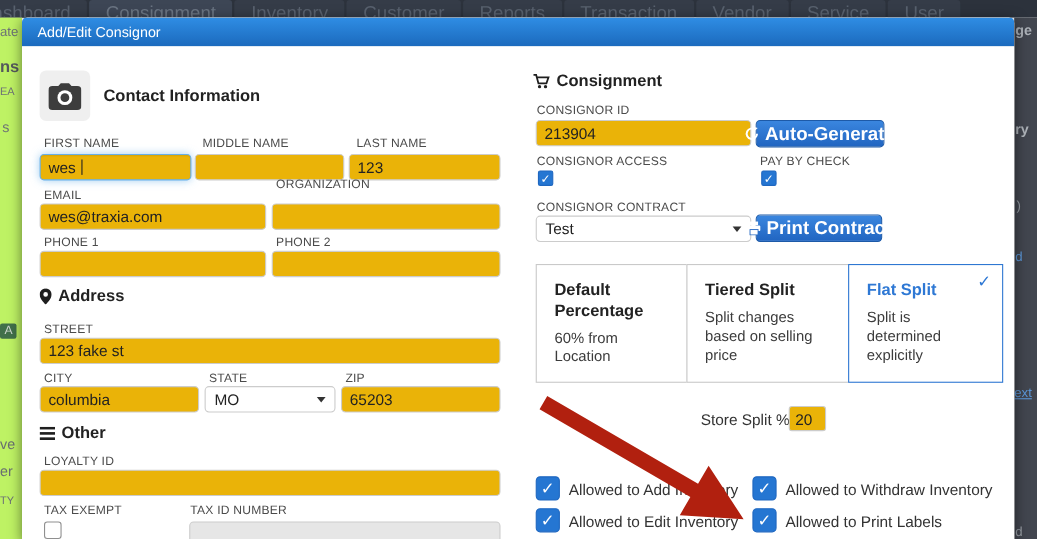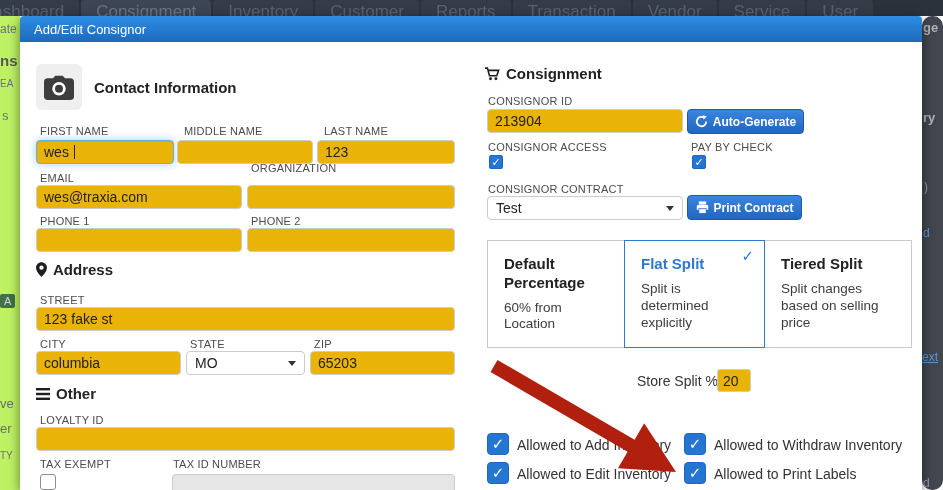--- a/index.html
+++ b/index.html
@@ -6,21 +6,21 @@
   .screen{position:relative;width:943px;height:490px;overflow:hidden;background:#fff;
           font-family:"Liberation Sans","DejaVu Sans",sans-serif;}
   
   .navbar{position:absolute;left:0;top:0;width:943px;height:16px;background:#2c323c;overflow:hidden;z-index:1;}
   .tabs{display:flex;margin-left:-34px;height:40px;}
   .tab{flex:0 0 auto;background:#353c48;color:#59626f;font-size:17px;padding:2px 15px 0 15px;
        margin-right:2px;border-radius:3px 3px 0 0;white-space:nowrap;}
   .tab.active{background:#3d4655;color:#6b7583;}
   
   .backdrop-left{position:absolute;left:0;top:16px;width:20px;height:474px;background:#bef264;z-index:1;overflow:hidden;}
-  .backdrop-right{position:absolute;left:922px;top:16px;width:21px;height:474px;background:#42464f;z-index:1;overflow:hidden;border-radius:10px;}
+  .backdrop-right{position:absolute;left:922px;top:16px;width:21px;height:474px;background:#42464f;z-index:1;overflow:hidden;}
   .frag{position:absolute;white-space:nowrap;}
   .chip{position:absolute;background:#41704a;color:#cfd6cf;font-size:11px;padding:1px 4px;border-radius:2px;}
   
   .modal{position:absolute;left:20px;top:16px;width:902px;height:474px;background:#fff;z-index:2;
          border-radius:5px 5px 0 0;box-shadow:0 3px 12px rgba(0,0,0,.5);}
   .modal-header{height:26px;border-radius:4px 4px 0 0;display:flex;align-items:center;padding-left:14px;
                 background:linear-gradient(#2f8de4,#1b6abd);border-bottom:1px solid #155a9e;
                 color:#fff;font-size:13px;}
   .modal-body{position:absolute;left:0;top:26px;right:0;bottom:0;background:#fff;}
   
@@ -31,21 +31,21 @@
   .inp.focused{border-color:#66afe9;box-shadow:inset 0 1px 1px rgba(0,0,0,.075),0 0 8px rgba(102,175,233,.6);}
   .inp.disabled{background:#e6e6e6;}
   .heading{position:absolute;font-size:15px;font-weight:bold;color:#222;white-space:nowrap;
            display:flex;align-items:center;gap:6px;}
   .iconbox{position:absolute;width:46px;height:46px;background:#efefef;border-radius:6px;
            display:flex;align-items:center;justify-content:center;}
   .sel{position:absolute;height:24px;box-sizing:border-box;border:1px solid #ccc;border-radius:4px;background:#fff;
        display:flex;align-items:center;justify-content:space-between;font-size:14px;color:#222;padding:0 8px;}
   .chev{width:0;height:0;border-left:4px solid transparent;border-right:4px solid transparent;border-top:5px solid #333;}
   .btn{position:absolute;height:25px;box-sizing:border-box;border:1px solid #1d5aa8;border-radius:4px;
-       background:linear-gradient(#3a86df,#2165c1);color:#fff;font-size:12px;font-weight:bold;
+       background:linear-gradient(#3a86df,#2165c1);color:#fff;font-size:17px;font-weight:bold;
        display:flex;align-items:center;justify-content:center;gap:5px;padding:0 9px;cursor:pointer;white-space:nowrap;}
   
   .cb{position:absolute;box-sizing:border-box;background:#fff;border:1px solid #8f8f8f;border-radius:3px;}
   .cb.small{width:14px;height:14px;border-radius:2px;}
   .cb.big{width:22px;height:22px;border-radius:4px;}
   .cb.checked{background:#2576d2;border-color:#1f67c0;}
   .cb.checked::after{content:"\2713";position:absolute;inset:0;display:flex;align-items:center;justify-content:center;
                      color:#fff;font-weight:bold;}
   .cb.small.checked::after{font-size:11px;}
   .cb.big.checked::after{font-size:15px;}
@@ -226,29 +226,29 @@
         </span>
         <span>Print Contract</span>
       </div>
 
       <div class="cards" style="left:467px;top:198px;">
         <div class="split-card" style="width:138px;">
           <div class="ttl">Default Percentage</div>
           <div class="desc">60% from Location</div>
 
         </div>
+        <div class="split-card" style="width:148px;">
+          <div class="ttl">Tiered Split</div>
+          <div class="desc">Split changes based on selling price</div>
+
+        </div>
         <div class="split-card checked" style="width:141px;">
           <div class="ttl">Flat Split</div>
           <div class="desc">Split is determined explicitly</div>
           <div class="card-check">✓</div>
-        </div>
-        <div class="split-card" style="width:148px;">
-          <div class="ttl">Tiered Split</div>
-          <div class="desc">Split changes based on selling price</div>
-
         </div>
       </div>
 
       <span class="txt" style="left:617px;top:331px;font-size:14px;color:#333;">Store Split %</span>
       <input class="inp" style="left: 697px; top: 327px; width: 34px; height: 23px; border-radius: 3px; padding: 0px 5px;" value="20">
 
       <div class="cb big checked" style="left:467px;top:391px;"></div>
       <span class="perm-lbl" style="left:497px;top:395px;">Allowed to Add Inventory</span>
       <div class="cb big checked" style="left:664px;top:391px;"></div>
       <span class="perm-lbl" style="left:694px;top:395px;">Allowed to Withdraw Inventory</span>

